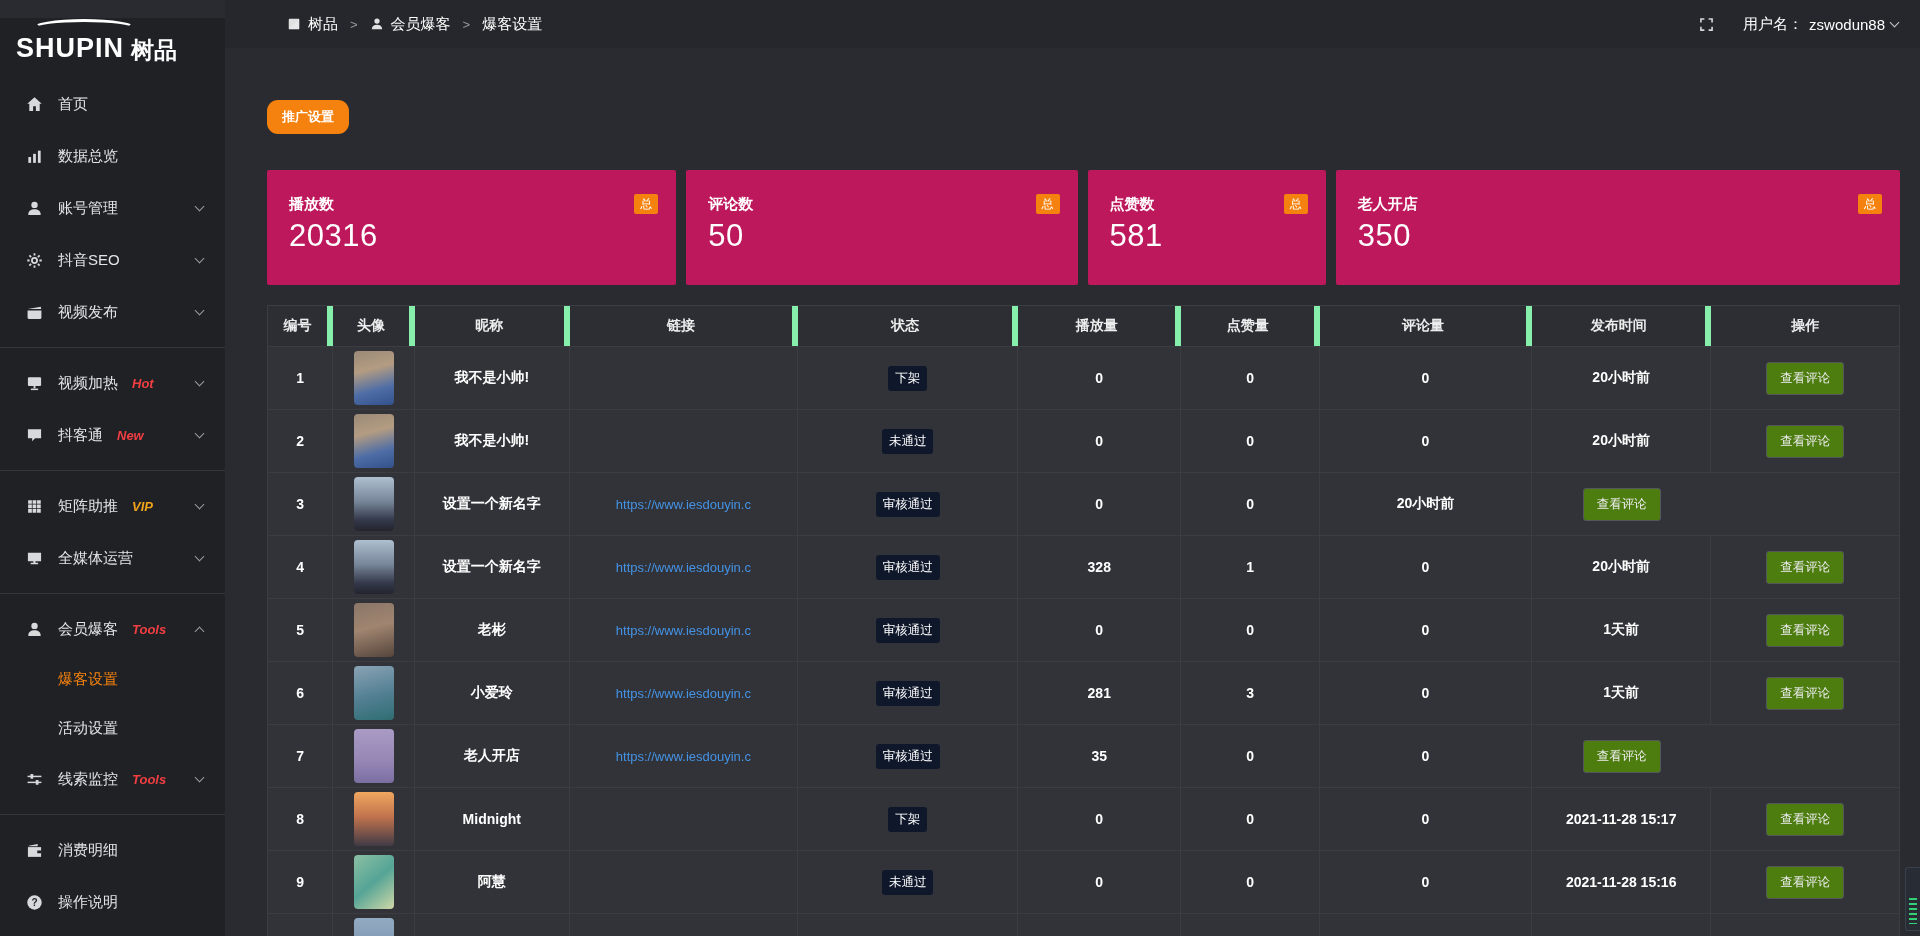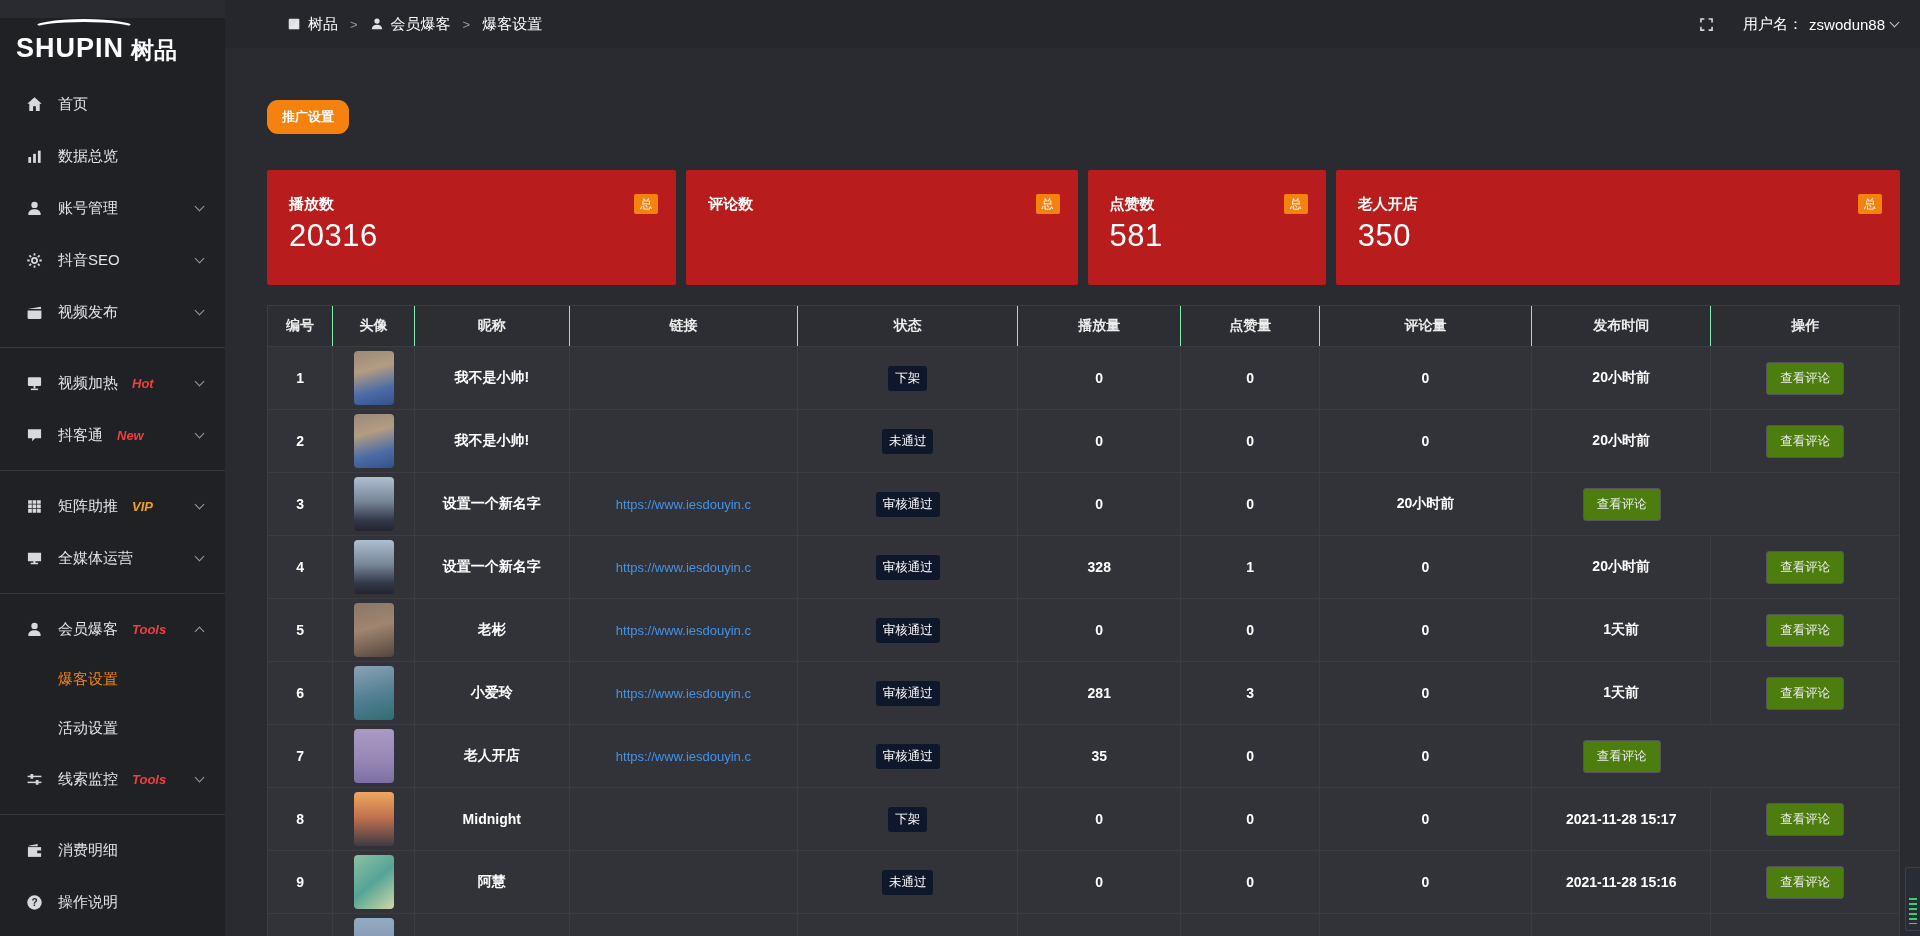--- a/index.html
+++ b/index.html
@@ -46,31 +46,31 @@
   .user-chip { display:flex; align-items:center; gap:6px; cursor:pointer; }
   .user-chev { width:7px; height:7px; border-right:1.5px solid #c9cace; border-bottom:1.5px solid #c9cace;
     transform:rotate(45deg); margin-top:-4px; }
   
   .content { position:absolute; left:225px; top:48px; right:0; bottom:0; background:#2a2b30;
     padding:0 20px 0 42px; overflow:hidden; }
   .promo-btn { margin-top:52px; background:#f5820f; color:#fff; border:none; font-size:13px;
     font-weight:600; padding:8px 15px; border-radius:11px; cursor:pointer;
     font-family:"Liberation Sans","DejaVu Sans",sans-serif; display:inline-block; }
   .cards { display:grid; grid-template-columns:412fr 394fr 240fr 568fr; gap:10px; margin-top:36px; }
-  .card { background:#b91c1c; height:115px; padding:24px 18px 0 22px; border-radius:2px; }
+  .card { background:#be185d; height:115px; padding:24px 18px 0 22px; border-radius:2px; }
   .card-top { display:flex; align-items:center; justify-content:space-between; }
   .card-label { color:#fff; font-size:15px; font-weight:600; }
   .card-badge { background:#f5820f; color:#fff; font-size:12px; padding:4px 6px; border-radius:2px; line-height:1; }
   .card-value { color:#fff; font-size:31px; margin-top:4px; font-weight:500; letter-spacing:.5px; }
   
   .table { --cols:4% 5% 9.5% 14% 13.5% 10% 8.5% 13% 11% 11.5%;
     margin-top:20px; border:1px solid #3c3d43; border-bottom:none; }
   .t-head { display:grid; grid-template-columns:var(--cols); background:#2d2e33; height:40px; }
   .th { display:flex; align-items:center; justify-content:center; color:#eceded; font-size:14px;
-    font-weight:600; border-right:1px solid #86efac; }
+    font-weight:600; border-right:6px solid #86efac; }
   .th:last-child { border-right:none; }
   .t-row { display:grid; grid-template-columns:var(--cols); background:#323338; height:63px;
     border-top:1px solid #3c3d43; }
   .td { display:flex; align-items:center; justify-content:center; color:#fff; font-size:14px;
     font-weight:600; border-right:1px solid #3c3d43; overflow:hidden; padding:0 6px; }
   .td:last-child { border-right:none; }
   .link-cell a { color:#4493e6; font-size:13px; font-weight:400; text-decoration:none; white-space:nowrap; overflow:hidden; }
   .badge { background:#0f172a; color:#fff; font-size:12.5px; padding:5px 7px; border-radius:3px;
     white-space:nowrap; font-weight:400; line-height:1.2; }
   .view-btn { background:#4d7c0f; border:1px solid #55565c; color:#ededee; font-size:12.5px;
@@ -290,20 +290,21 @@
           <span class="card-label">播放数</span>
           <span class="card-badge">总</span>
         </div>
         <div class="card-value">20316</div>
       </div>
       <div class="card">
         <div class="card-top">
           <span class="card-label">评论数</span>
           <span class="card-badge">总</span>
         </div>
+        <div class="card-value">50</div>
       </div>
       <div class="card">
         <div class="card-top">
           <span class="card-label">点赞数</span>
           <span class="card-badge">总</span>
         </div>
         <div class="card-value">581</div>
       </div>
       <div class="card">
         <div class="card-top">

